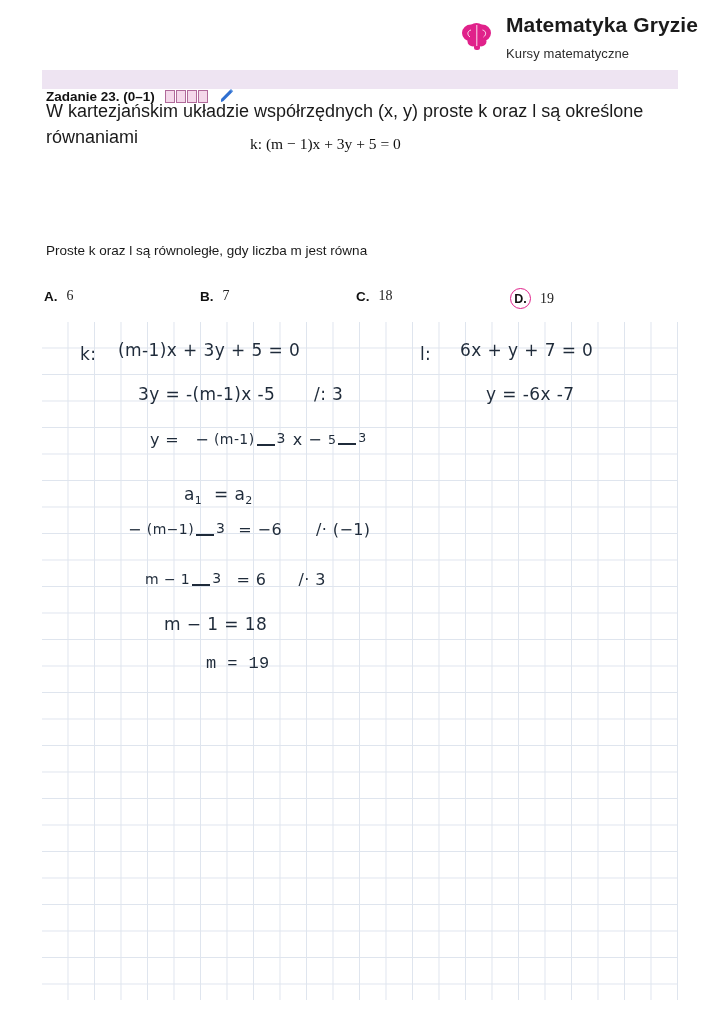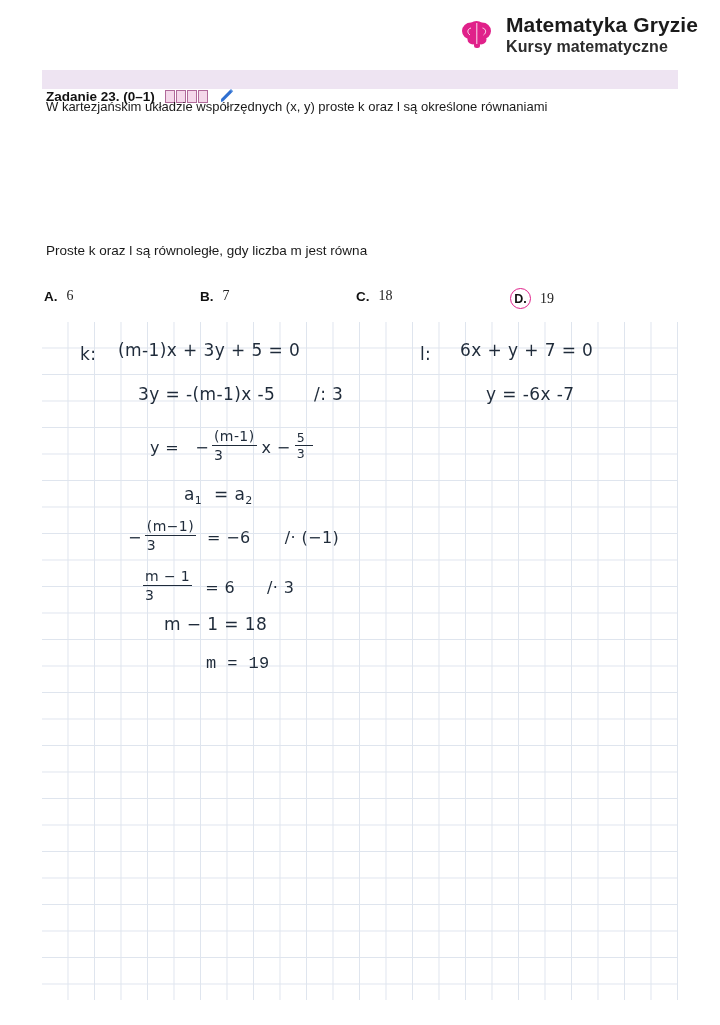--- a/index.html
+++ b/index.html
@@ -44,24 +44,24 @@
     align-items: flex-start;
     line-height: 1.05;
   }
   .brand-title {
     font-size: 21px;
     font-weight: bold;
     color: #1b1b1b;
     letter-spacing: 0.1px;
   }
   .brand-sub {
-    font-size: 16px;
-    font-weight: bold;
+    font-size: 13px;
+    font-weight: normal;
     color: #2c2c2c;
-    margin-top: 3px;
+    margin-top: 11px;
     letter-spacing: 0.1px;
   }
 
   
   .task-band {
     position: absolute;
     left: 42px;
     top: 70px;
     width: 636px;
     height: 19px;
@@ -99,21 +99,21 @@
     position: relative;
     margin-left: 2px;
   }
 
   
   .stem {
     position: absolute;
     left: 46px;
     top: 98px;
     width: 640px;
-    font-size: 13px;
+    font-size: 18px;
     color: #1a1a1a;
     line-height: 1.45;
   }
 
   .eq-block {
     position: absolute;
     left: 250px;
     top: 128px;
     font-family: "Liberation Serif", serif;
     font-size: 15.5px;
@@ -194,22 +194,22 @@
     font-family: "DejaVu Sans", sans-serif;
     color: #1f2b3a;
     font-size: 16px;
     white-space: nowrap;
     letter-spacing: 0.4px;
   }
   .hw.lg { font-size: 17px; }
 
   .frac {
     display: inline-flex;
-    flex-direction: column;
-    align-items: flex-start;
+    flex-direction: row;
+    align-items: flex-end;
     vertical-align: middle;
     margin: 0 3px;
     position: relative;
     top: -1px;
   }
   .frac .num { font-size: 14px; line-height: 1.05; padding: 0 2px; }
   .frac .den { font-size: 14px; line-height: 1.15; padding: 0 2px; }
   .frac .bar {
     width: 100%;
     min-width: 18px;
@@ -264,20 +264,21 @@
         <path d="M10.2 0.8 L12.4 3 L13.2 2.2 L11 0 Z" fill="#4b8ae0"></path>
       </svg>
     </div>
   </div>
 
   <div class="stem">
     <span>W kartezjańskim układzie współrzędnych (x, y) proste k oraz l są określone równaniami</span>
   </div>
 
   <div class="eq-block">
+    <div class="eq-line">k:  (m − 1)x + 3y + 5 = 0</div>
   </div>
 
   <div class="question">Proste k oraz l są równoległe, gdy liczba m jest równa</div>
 
   <div class="answers">
     <div class="ans ans-a">
       <span class="lbl">A.</span>
       <span class="val">6</span>
     </div>
     <div class="ans ans-b">

